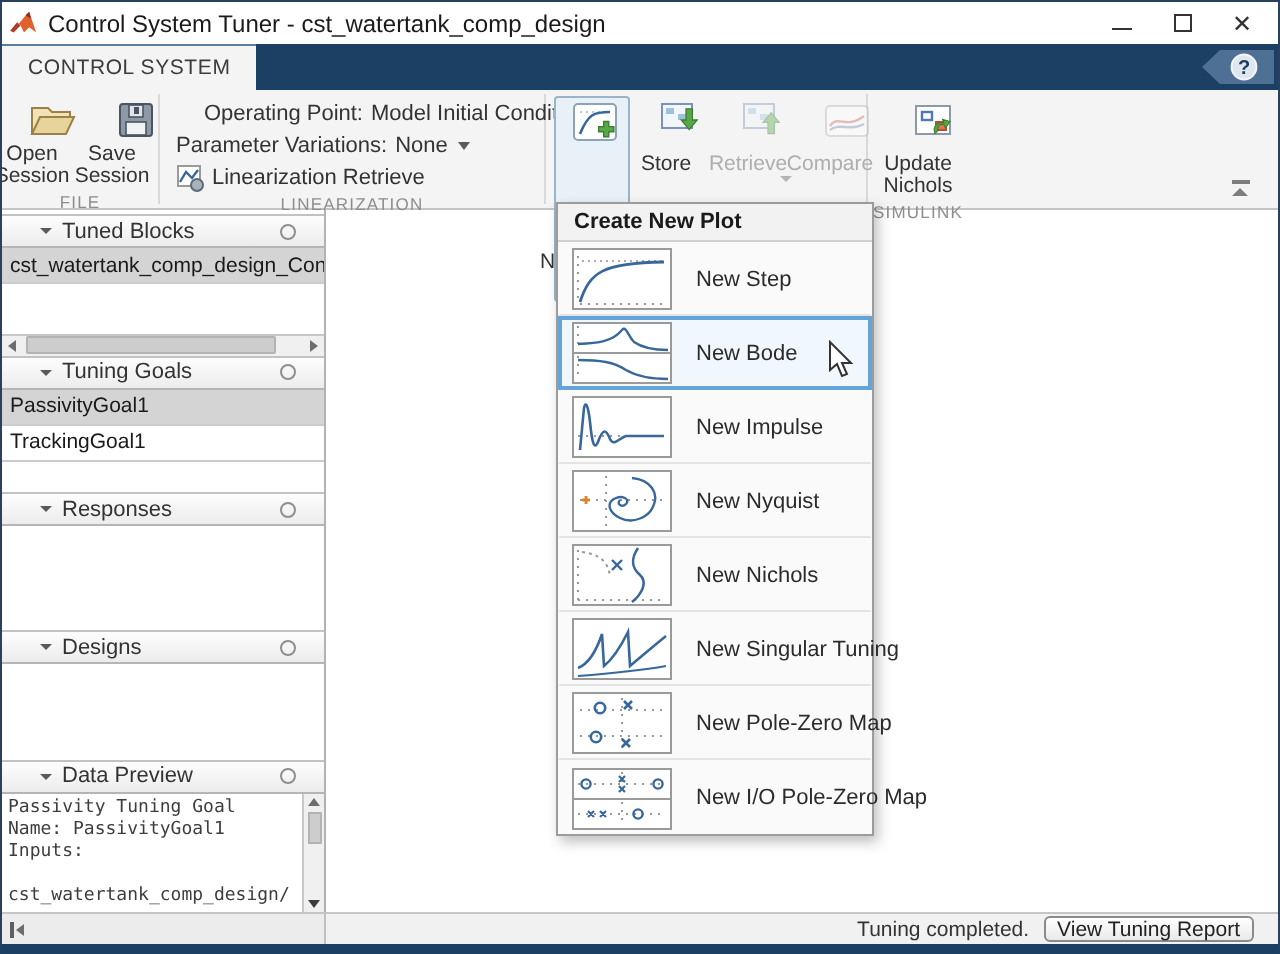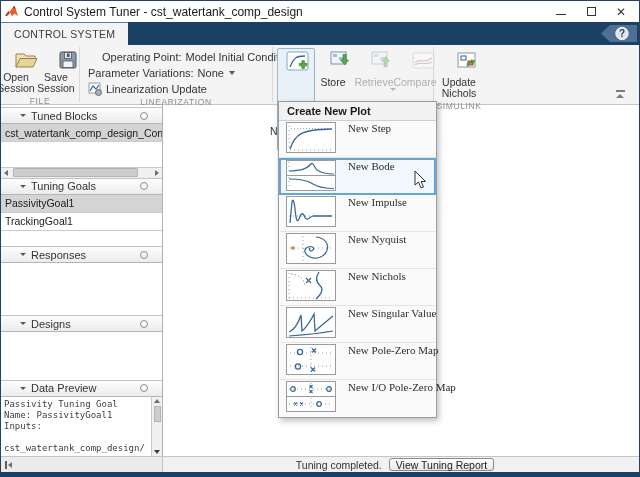--- a/index.html
+++ b/index.html
@@ -67,27 +67,27 @@
   .vscroll{ width:11px; background:#f0f0f0; border-left:1px solid #c8c8c8; display:flex; flex-direction:column; align-items:center; padding:2px 0; }
   .tri-up-sm{ width:0;height:0;border-left:3.5px solid transparent;border-right:3.5px solid transparent;border-bottom:4px solid #6e6e6e; }
   .tri-down-sm{ width:0;height:0;border-left:3.5px solid transparent;border-right:3.5px solid transparent;border-top:4px solid #3c3c3c; }
   .vthumb{ width:7px; height:16px; background:#cdcdcd; border:1px solid #b3b3b3; margin-top:3px; }
   .vspace{ flex:1; }
   .main{ flex:1; background:#fff; }
   
   .statusbar{ height:16px; background:#f1f1f1; border-top:1px solid #c5c5c5; display:flex; align-items:center; }
   .sb-left{ width:162px; height:100%; border-right:1px solid #c0c0c0; background:#ececec; display:flex; align-items:center; padding-left:4px; gap:1px; }
   .sb-left .vbar{ width:1.5px; height:8px; background:#5f5f5f; }
-  .sb-right{ flex:1; display:flex; align-items:center; justify-content:center; padding-right:12px; gap:7px; }
+  .sb-right{ flex:1; display:flex; align-items:center; justify-content:flex-end; padding-right:12px; gap:7px; }
   .sb-msg{ font-size:10.5px; color:#333; }
   .sb-btn{ font-size:10.5px; color:#222; border:1px solid #8a8a8a; border-radius:3px; background:linear-gradient(#fefefe,#e9e9e9); padding:0 6px; height:13px; line-height:12px; }
   
   .menu{ position:absolute; left:277px; top:100px; width:159px; background:#fafafa; border:1px solid #9c9c9c; box-shadow:2px 3px 6px rgba(0,0,0,.25); z-index:50; }
   .menu-header{ height:19px; display:flex; align-items:center; padding:0 8px; font-size:11px; font-weight:bold; color:#1a1a1a; border-bottom:1px solid #d0d0d0; background:#f2f2f2; }
-  .menu-item{ height:37px; display:flex; padding:0 6px; border:1px solid transparent; border-bottom:1px solid #e4e4e4;font-family:Liberation Serif, serif; }
+  .menu-item{ height:37px; display:flex; align-items:center; padding:0 6px; border:1px solid transparent; border-bottom:1px solid #e4e4e4; }
   .menu-item .micon{ width:50px; height:31px; flex:none; }
   .menu-item .mlabel{ font-size:11px; color:#2b2b2b; margin-left:12px; white-space:nowrap; }
   .menu-item.hover{ border:2px solid #64a4d8; background:#f0f7fd; padding:0 5px; }
   
   .cursor{ position:absolute; left:413px; top:169px; z-index:99; }
 </style>
 </head>
 <body>
 
 <div class="window">
@@ -161,21 +161,21 @@
             <span class="lab">Parameter Variations:</span>
             <span class="val">None</span>
             <span class="tri-down"></span>
           </div>
           <div class="lin-row">
             <svg width="14" height="14" viewBox="0 0 14 14" style="margin-right:4px;">
               <rect x="1" y="1" width="11" height="10" fill="#fff" stroke="#9a9a9a"></rect>
               <polyline points="2,9 5,4 8,7 11,3" fill="none" stroke="#38679c" stroke-width="1.2"></polyline>
               <circle cx="10.5" cy="10.5" r="3" fill="#a8b2bc" stroke="#5f6a74"></circle>
             </svg>
-            <span class="lab">Linearization Update</span>
+            <span class="lab">Linearization Retrieve</span>
           </div>
         </div>
       </div>
       <div class="rgroup-label">LINEARIZATION</div>
     </div>
     <div class="rsep"></div>
 
     <div class="rgroup" style="width:160px;">
       <div class="rgroup-body" style="gap:3px; padding-left:4px;">
         <div class="bigbtn selected">
@@ -388,21 +388,21 @@
       </svg>
       <span class="mlabel">New Nichols</span>
     </div>
 
     <div class="menu-item">
       <svg class="micon" viewBox="0 0 50 31">
         <rect x="0.5" y="0.5" width="49" height="30" fill="#fff" stroke="#9a9a9a"></rect>
         <path d="M3,25 C8,23 12,17 15,8 L16,24 C21,20 25,13 28,7 L29,24 C35,19 42,13 47,9" fill="none" stroke="#38679c" stroke-width="1.3"></path>
         <path d="M3,29 C16,28 33,26.5 47,24" fill="none" stroke="#38679c" stroke-width="1.1"></path>
       </svg>
-      <span class="mlabel">New Singular Value</span>
+      <span class="mlabel">New Singular Tuning</span>
     </div>
 
     <div class="menu-item">
       <svg class="micon" viewBox="0 0 50 31">
         <rect x="0.5" y="0.5" width="49" height="30" fill="#fff" stroke="#9a9a9a"></rect>
         <line x1="25" y1="3" x2="25" y2="28" stroke="#999" stroke-dasharray="1,3"></line>
         <line x1="4" y1="9" x2="46" y2="9" stroke="#999" stroke-dasharray="1,3"></line>
         <line x1="4" y1="22" x2="46" y2="22" stroke="#999" stroke-dasharray="1,3"></line>
         <circle cx="14" cy="8" r="2.6" fill="none" stroke="#38679c" stroke-width="1.3"></circle>
         <circle cx="12" cy="22.5" r="2.6" fill="none" stroke="#38679c" stroke-width="1.3"></circle>

